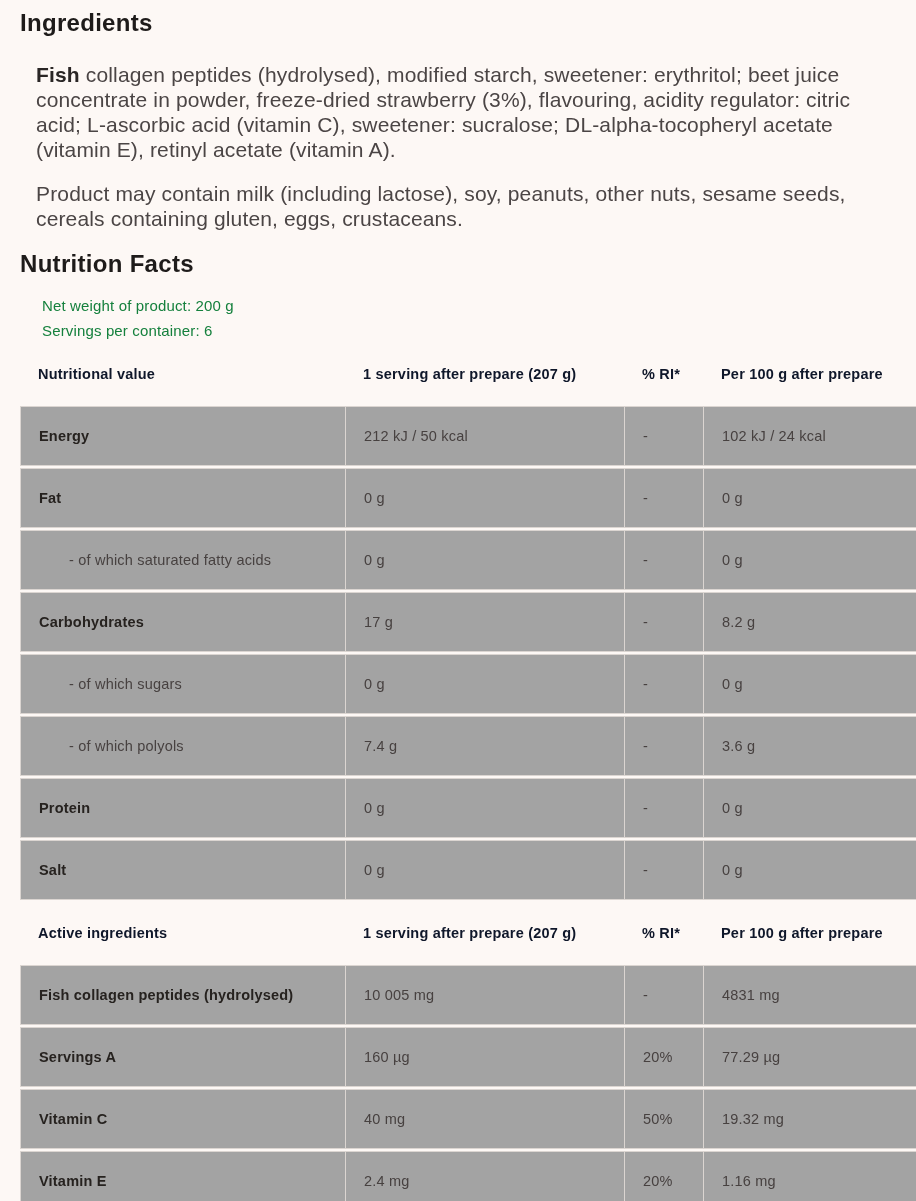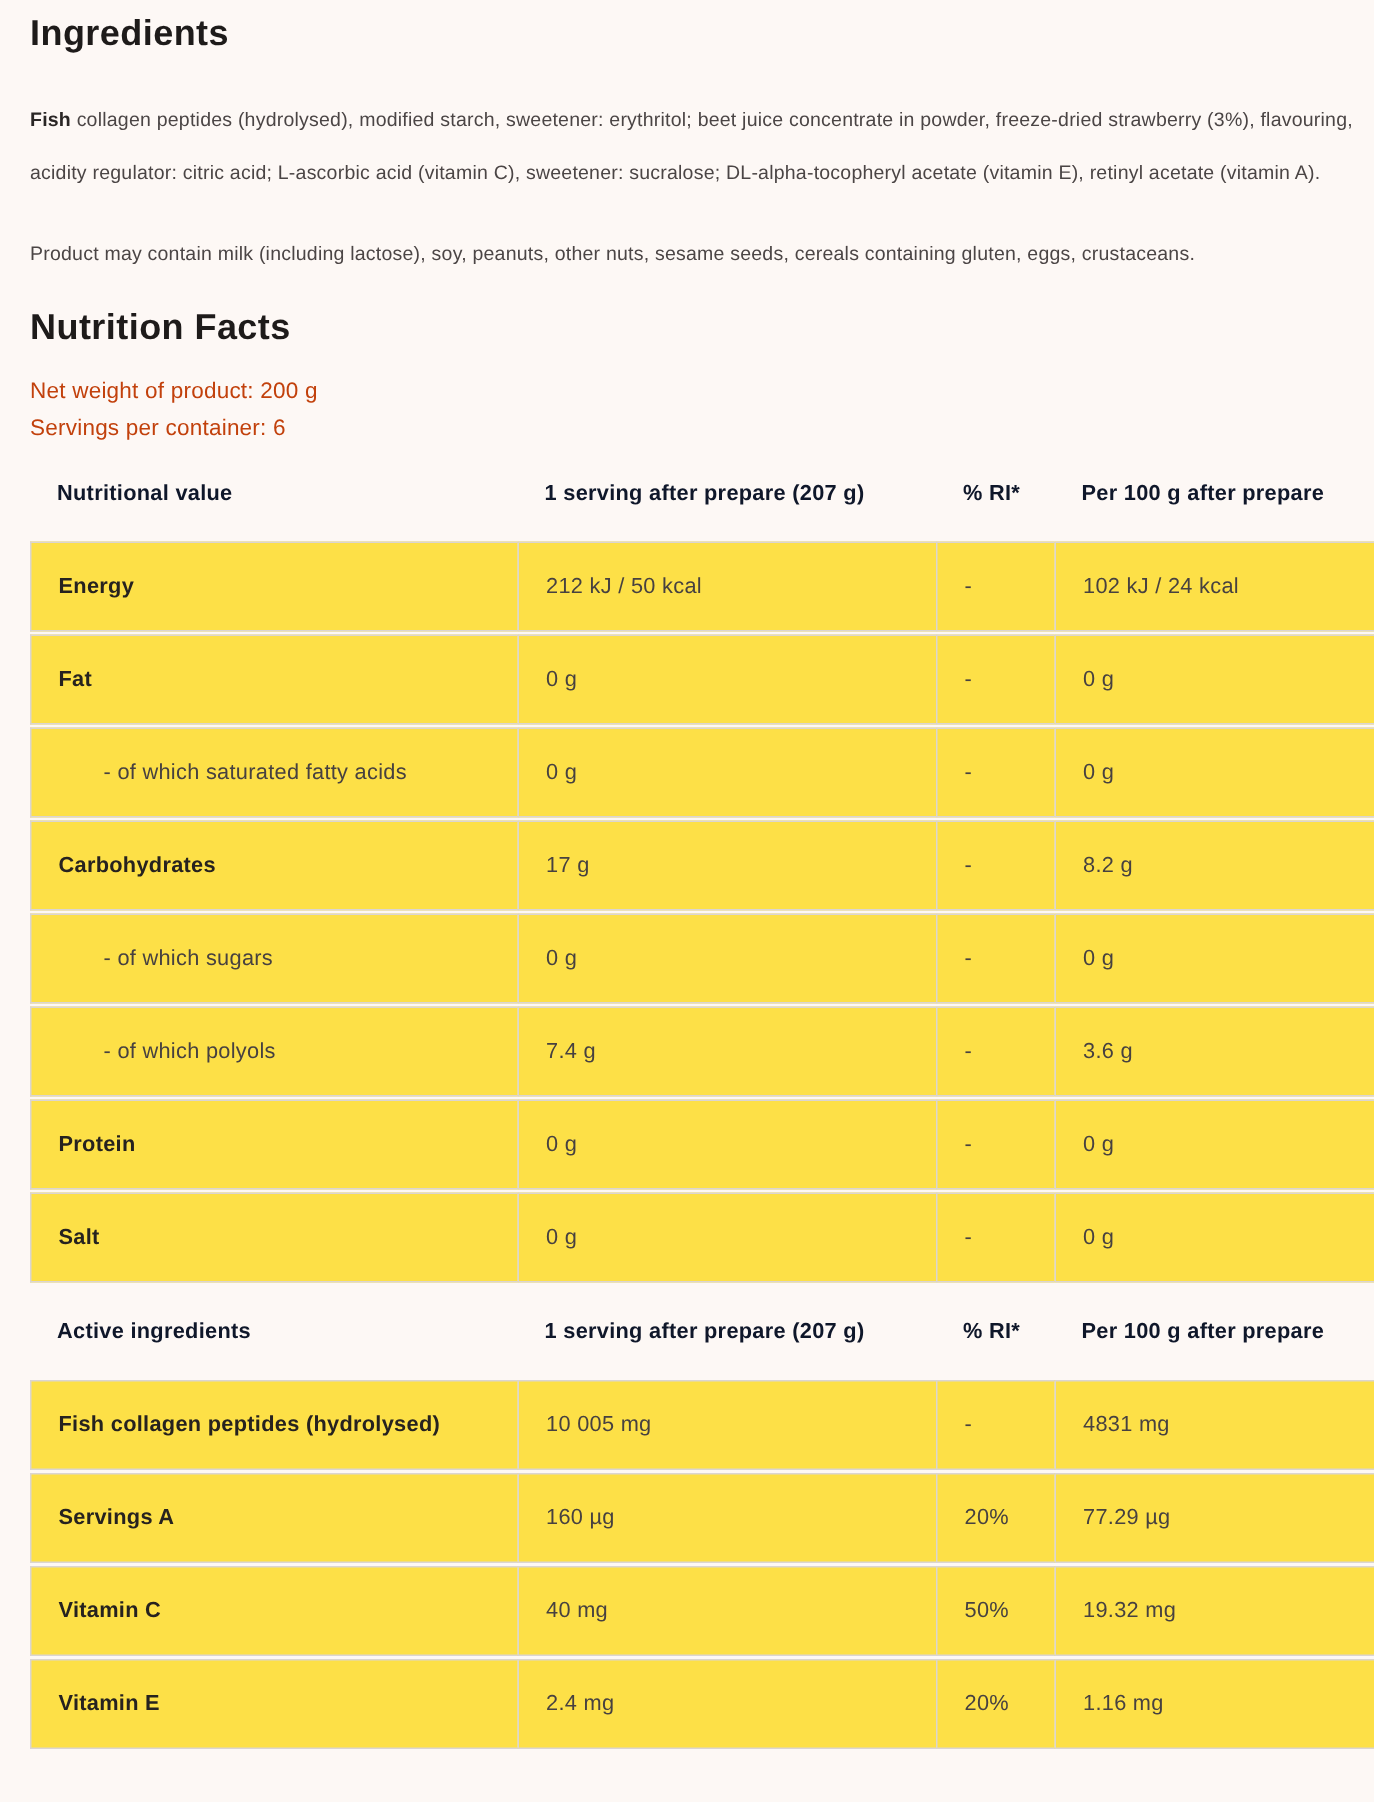--- a/index.html
+++ b/index.html
@@ -19,36 +19,37 @@
     line-height: 33px;
     font-weight: 700;
     color: #1e1b1a;
     letter-spacing: 0.3px;
     margin: 0;
   }
   .title-ingredients { margin-bottom: 23px; }
   .title-nutrition { margin-top: 16px; }
 
   .body-text {
-    font-size: 13px;
-    line-height: 35px;
+    font-size: 21px;
+    line-height: 25px;
     letter-spacing: 0.15px;
     color: #4b4545;
-    margin: 0;
+    margin: 16px;
     max-width: 898px;
   }
   .para-composition { margin-bottom: 19px; }
   .para-composition strong { color: #2a2625; font-weight: 700; }
 
   .meta-block { margin-top: 13px; margin-bottom: 0; }
   .meta-line {
     font-size: 15px;
     line-height: 25px;
     letter-spacing: 0.15px;
-    color: #c2410c;
+    color: #15803d;
+    margin-left: 22px;
   }
 
   table.facts {
     width: 897px;
     border-collapse: separate;
     border-spacing: 0 2px;
     table-layout: fixed;
     margin: 0;
   }
   col.c1 { width: 325px; }
@@ -63,21 +64,21 @@
     color: #0f172a;
     letter-spacing: 0.2px;
     padding: 21px 8px 22px 18px;
     background: transparent;
     border: none;
     white-space: nowrap;
     overflow: hidden;
   }
 
   table.facts tbody td {
-    background: #fde047;
+    background: #a3a3a3;
     border-top: 1px solid #dbd5d1;
     border-bottom: 1px solid #dbd5d1;
     height: 60px;
     vertical-align: middle;
     padding: 0 8px 0 18px;
     font-size: 14.5px;
     letter-spacing: 0.2px;
     color: #474140;
     overflow: hidden;
   }

